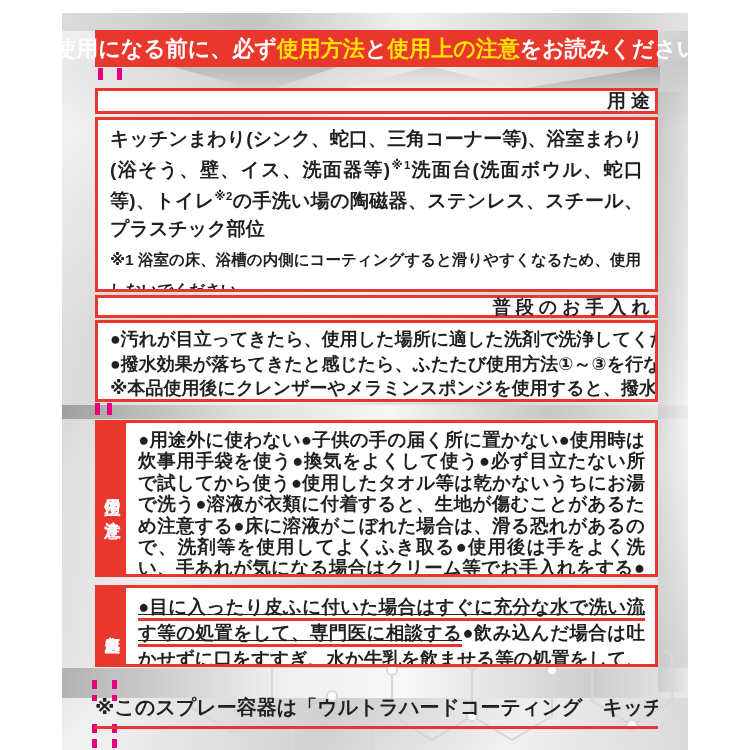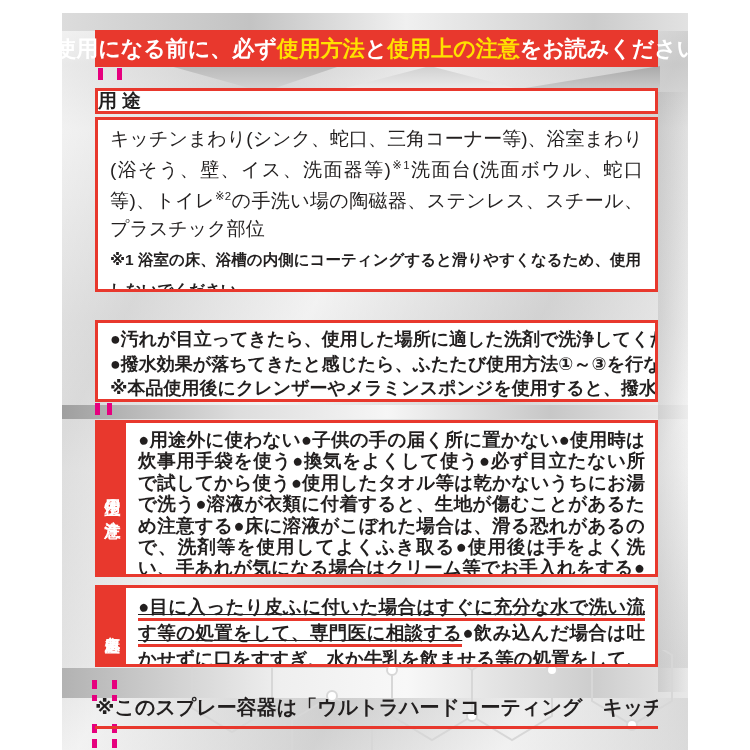--- a/index.html
+++ b/index.html
@@ -33,24 +33,24 @@
 
   
   .banner{position:absolute;left:95px;top:30px;width:563px;height:37px;background:var(--red);
     display:flex;align-items:center;justify-content:center;color:#fff;font-weight:bold;font-size:22px;white-space:nowrap;}
   .seg-yellow{color:var(--yellow);}
   .seg-sup{font-size:60%;vertical-align:super;}
   .seg-underline{border-bottom:3px solid var(--red);padding-bottom:1px;text-decoration:underline;}
 
   
   .rbox{position:absolute;left:95px;width:563px;background:#fff;border:3px solid var(--red);box-sizing:border-box;}
-  .hdr{display:flex;align-items:center;justify-content:flex-start;font-weight:bold;color:var(--ink);letter-spacing:5px;}
+  .hdr{display:flex;align-items:center;justify-content:flex-end;font-weight:bold;color:var(--ink);letter-spacing:5px;padding-left:48px;}
   .yoto-hdr{top:88px;height:26px;font-size:19px;}
   .yoto-body{top:117px;height:175px;padding:5px 12px;overflow:hidden;}
-  .usage{font-size:19px;line-height:27px;font-weight:normal;color:var(--ink);text-align:justify;}
+  .usage{font-size:19px;line-height:27px;font-weight:bold;color:var(--ink);text-align:justify;}
   .notes{font-size:15.5px;line-height:30px;font-weight:bold;color:var(--ink);margin-top:3px;}
   .teire-hdr{top:295px;height:23px;font-size:18px;}
   .teire-body{top:320px;height:82px;padding:4px 12px;overflow:hidden;}
   .teire-body .line{font-size:18px;line-height:24.5px;font-weight:bold;color:var(--ink);white-space:nowrap;}
   .teire-body .line.u{display:inline-block;border-bottom:2.5px solid var(--red);padding-bottom:1px;}
 
   .sidebox{display:flex;padding:0;overflow:hidden;}
   .chui{top:420px;height:157px;}
   .okyu{top:585px;height:82px;}
   .vbar{width:28px;flex:0 0 28px;background:var(--red);color:#fff;font-weight:bold;
@@ -108,20 +108,23 @@
   <div class="rbox hdr yoto-hdr">
     <span>用途</span>
   </div>
   <div class="rbox yoto-body">
     <div class="usage"><span>キッチンまわり(シンク、蛇口、三角コーナー等)、浴室まわり(浴そう、壁、イス、洗面器等)</span><span class="seg-sup">※1</span><span>洗面台(洗面ボウル、蛇口等)、トイレ</span><span class="seg-sup">※2</span><span>の手洗い場の陶磁器、ステンレス、スチール、プラスチック部位</span></div>
     <div class="notes">※1 浴室の床、浴槽の内側にコーティングすると滑りやすくなるため、使用しないでください。</div>
     <div class="notes" style="margin-top:0;">※2 尿や洗浄水が便器外へ跳ねて飛び出す恐れがあるので便器内には使用しないでください。</div>
 
   </div>
 
+  <div class="rbox hdr teire-hdr">
+    <span>普段のお手入れ</span>
+  </div>
   <div class="rbox teire-body"><div class="line">●汚れが目立ってきたら、使用した場所に適した洗剤で洗浄してください。</div><div class="line">●撥水効果が落ちてきたと感じたら、ふたたび使用方法①～③を行なってください。</div><div class="line u">※本品使用後にクレンザーやメラミンスポンジを使用すると、撥水効果が低下します</div></div>
 
   <div class="rbox sidebox chui">
     <div class="vbar">使用上の注意</div>
     <div class="sidebody">●用途外に使わない●子供の手の届く所に置かない●使用時は炊事用手袋を使う●換気をよくして使う●必ず目立たない所で試してから使う●使用したタオル等は乾かないうちにお湯で洗う●溶液が衣類に付着すると、生地が傷むことがあるため注意する●床に溶液がこぼれた場合は、滑る恐れがあるので、洗剤等を使用してよくふき取る●使用後は手をよく洗い、手あれが気になる場合はクリーム等でお手入れをする●凍結するおそれのある場所や直射日光の当たる所、火気の近く、40℃以上の高温になる所には保管しない</div>
   </div>
 
   <div class="rbox sidebox okyu">
     <div class="vbar">応急処置</div>
     <div class="sidebody"><span class="seg-underline">●目に入ったり皮ふに付いた場合はすぐに充分な水で洗い流す等の処置をして、専門医に相談する</span><span>●飲み込んだ場合は吐かせずに口をすすぎ、水か牛乳を飲ませる等の処置をして、すぐに医師の診察を受ける</span></div>

